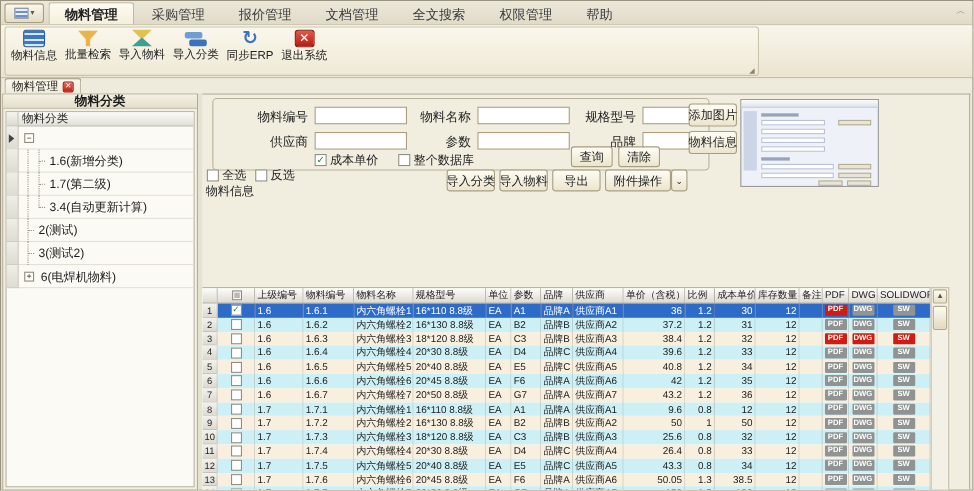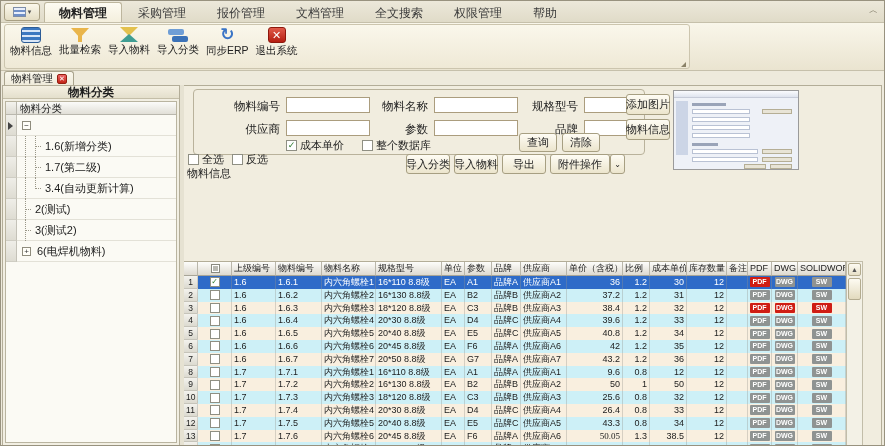--- a/index.html
+++ b/index.html
@@ -744,21 +744,21 @@
             <span class="rowcb"></span>
           </div>
           <div class="gc data" style="width: 44px;">1.7</div>
           <div class="gc data" style="width: 46px;">1.7.6</div>
           <div class="gc data" style="width: 54px;">内六角螺栓6</div>
           <div class="gc data" style="width: 66px;">20*45  8.8级</div>
           <div class="gc data" style="width: 23px;">EA</div>
           <div class="gc data" style="width: 27px;">F6</div>
           <div class="gc data" style="width: 29px;">品牌A</div>
           <div class="gc data" style="width: 46px;">供应商A6</div>
-          <div class="gc data r" style="width: 56px; font-family: Liberation Serif, serif;">50.05</div>
+          <div class="gc data r" style="width: 56px;">50.05</div>
           <div class="gc data r" style="width: 27px;">1.3</div>
           <div class="gc data r" style="width: 37px;">38.5</div>
           <div class="gc data r" style="width: 40px;">12</div>
           <div class="gc data" style="width: 21px;"></div>
           <div class="gc center data" style="width: 24px;">
             <span class="badge gray">PDF</span>
           </div>
           <div class="gc center data" style="width: 26px;">
             <span class="badge gray">DWG</span>
           </div>

